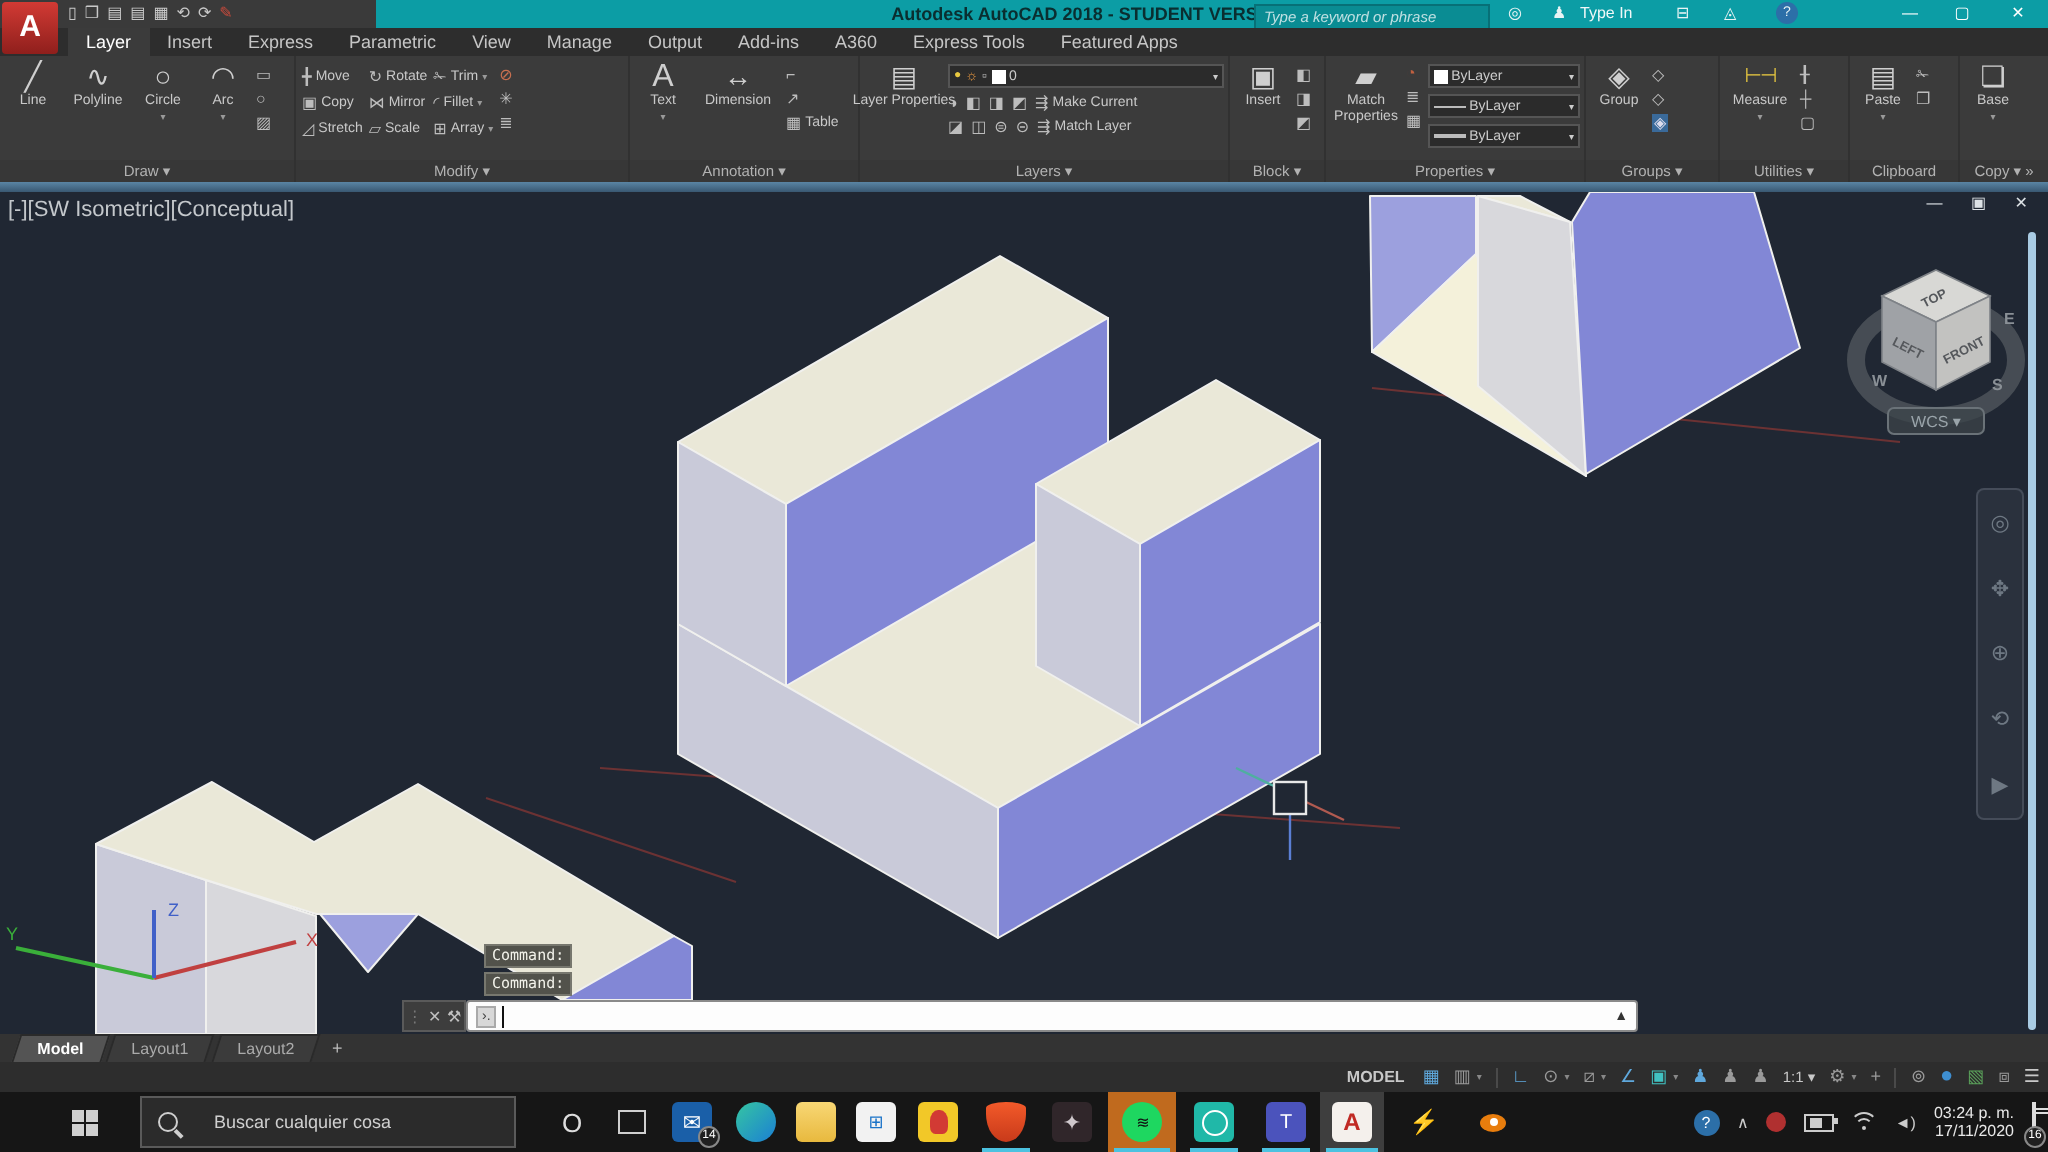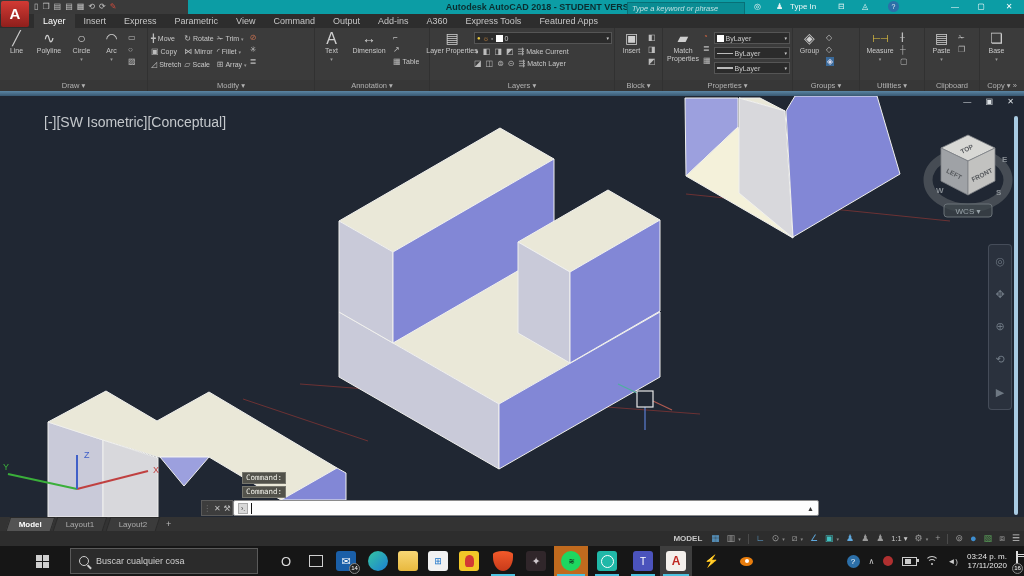--- a/index.html
+++ b/index.html
@@ -34,21 +34,21 @@
   .mrow{display:flex;align-items:center;gap:2px;font-size:7px;color:#C9C9C9;white-space:nowrap;}
   .mrow .mi{font-size:8px;color:#BDBDBD;}
   .combo{display:flex;align-items:center;background:#2B2B2B;border:1px solid #555;height:10px;font-size:7px;color:#CCC;padding:0 2px;gap:2px;}
   .combo .flex{flex:1;}
   .sw{width:7px;height:7px;background:#FFF;display:inline-block;}
   .lin{display:inline-block;width:16px;height:1px;background:#BBB;}
   #ribbonedge{left:0;top:91px;width:1024px;height:5px;background:linear-gradient(#5A85A4,#395872);}
   
   #canvas{left:0;top:96px;width:1024px;height:421px;background:#202733;}
   #scene{position:absolute;left:0;top:0;}
-  #vplabel{left:4px;top:18px;color:#C4C8CC;font-size:14px;margin-left:40px;}
+  #vplabel{left:4px;top:3px;color:#C4C8CC;font-size:11px;}
   #dwgctl{right:4px;top:1px;color:#DDE2E6;font-size:8px;letter-spacing:6px;}
   #navbar{right:12px;top:148px;width:22px;height:164px;background:rgba(90,100,112,0.18);border:1px solid rgba(120,130,140,0.35);border-radius:4px;display:flex;flex-direction:column;align-items:center;justify-content:space-around;}
   .navic{color:#6E7883;font-size:11px;}
   #vscroll{border-radius:2px;}
   .chip{background:#52524B;border:1px solid #77776E;color:#F2F2EA;font-family:"DejaVu Sans Mono",monospace;font-size:7.5px;line-height:10px;padding:0 3px;}
   #cmdbar{left:201px;top:404px;width:618px;height:16px;display:flex;}
   #cmdhandle{width:32px;height:16px;background:#3D3D3D;border:1px solid #5A5A5A;box-sizing:border-box;display:flex;align-items:center;justify-content:space-around;color:#C0C0C0;font-size:8px;}
   #cmdfield{flex:1;background:#FDFDFD;border:1px solid #8A8A8A;border-radius:2px;box-sizing:border-box;display:flex;align-items:center;padding:0 4px;gap:3px;}
   #cmdpic{background:#D8D8D8;border:1px solid #AAA;color:#444;font-size:7px;line-height:9px;padding:0 2px;}
   #cursor{width:1px;height:11px;background:#111;animation:blink 1s steps(1) infinite;}
@@ -66,21 +66,21 @@
   .sic.blue{color:#5FA8DC;}
   .sic.teal{color:#41C2C2;}
   .sdn{font-size:5px;color:#888;margin-left:-4px;}
   #smodel{color:#C8C8C8;font-size:8px;font-weight:bold;margin-right:2px;}
   .ssep{width:1px;height:10px;background:#4A4A4A;}
   
   #taskbar{left:0;top:546px;width:1024px;height:30px;background:#161616;}
   #startbtn{left:20px;top:0;width:44px;height:30px;display:flex;align-items:center;justify-content:center;}
   .winlogo{display:grid;grid-template-columns:6px 6px;grid-template-rows:6px 6px;gap:1px;}
   .winlogo i{background:#CFCFCF;}
-  #tsearch{left:70px;top:2px;width:188px;height:26px;background:#2B2B2B;border:1px solid #5A5A5A;box-sizing:border-box;display:flex;align-items:center;gap:7px;padding-left:8px;color:#CFCFCF;font-size:9px;}
+  #tsearch{left:70px;top:2px;width:188px;height:26px;background:#2B2B2B;border:1px solid #5A5A5A;box-sizing:border-box;display:flex;align-items:center;gap:18px;padding-left:8px;color:#CFCFCF;font-size:9px;}
   .lens{width:8px;height:8px;border:1.5px solid #CFCFCF;border-radius:50%;position:relative;}
   .lens::after{content:"";position:absolute;width:5px;height:1.5px;background:#CFCFCF;transform:rotate(45deg);left:7px;top:9px;}
   .tico{top:0;height:30px;display:flex;align-items:center;justify-content:center;}
   .appico{width:20px;height:20px;border-radius:3px;display:flex;align-items:center;justify-content:center;font-size:11px;color:#fff;}
   .run::after{content:"";position:absolute;left:3px;right:3px;bottom:0;height:2px;background:#4CC2E0;}
   #tray{position:absolute;right:0;top:0;height:30px;display:flex;align-items:center;gap:9px;padding-right:6px;}
   #clock{color:#E8E8E8;font-size:8px;text-align:right;line-height:9px;}
   .badge{position:absolute;background:#202020;border:1px solid #888;color:#FFF;font-size:6px;border-radius:50%;width:9px;height:9px;line-height:9px;text-align:center;}
   .batt{width:13px;height:7px;border:1px solid #CCC;position:relative;}
   .batt::before{content:"";position:absolute;left:2px;top:1px;bottom:1px;width:6px;background:#CCC;}
@@ -122,21 +122,21 @@
     <span class="abs winctl" style="left:996px">✕</span>
   </div>
   <div class="abs" id="applogo">A</div>
 
   <div class="abs" id="tabsrow">
     <span class="rtab active">Layer</span>
     <span class="rtab">Insert</span>
     <span class="rtab">Express</span>
     <span class="rtab">Parametric</span>
     <span class="rtab">View</span>
-    <span class="rtab">Command</span>
+    <span class="rtab">Manage</span>
     <span class="rtab">Output</span>
     <span class="rtab">Add-ins</span>
     <span class="rtab">A360</span>
     <span class="rtab">Express Tools</span>
     <span class="rtab">Featured Apps</span>
   </div>
 
   <div class="abs" id="ribbon">
 
     <div class="panel" style="left:0;width:148px">

